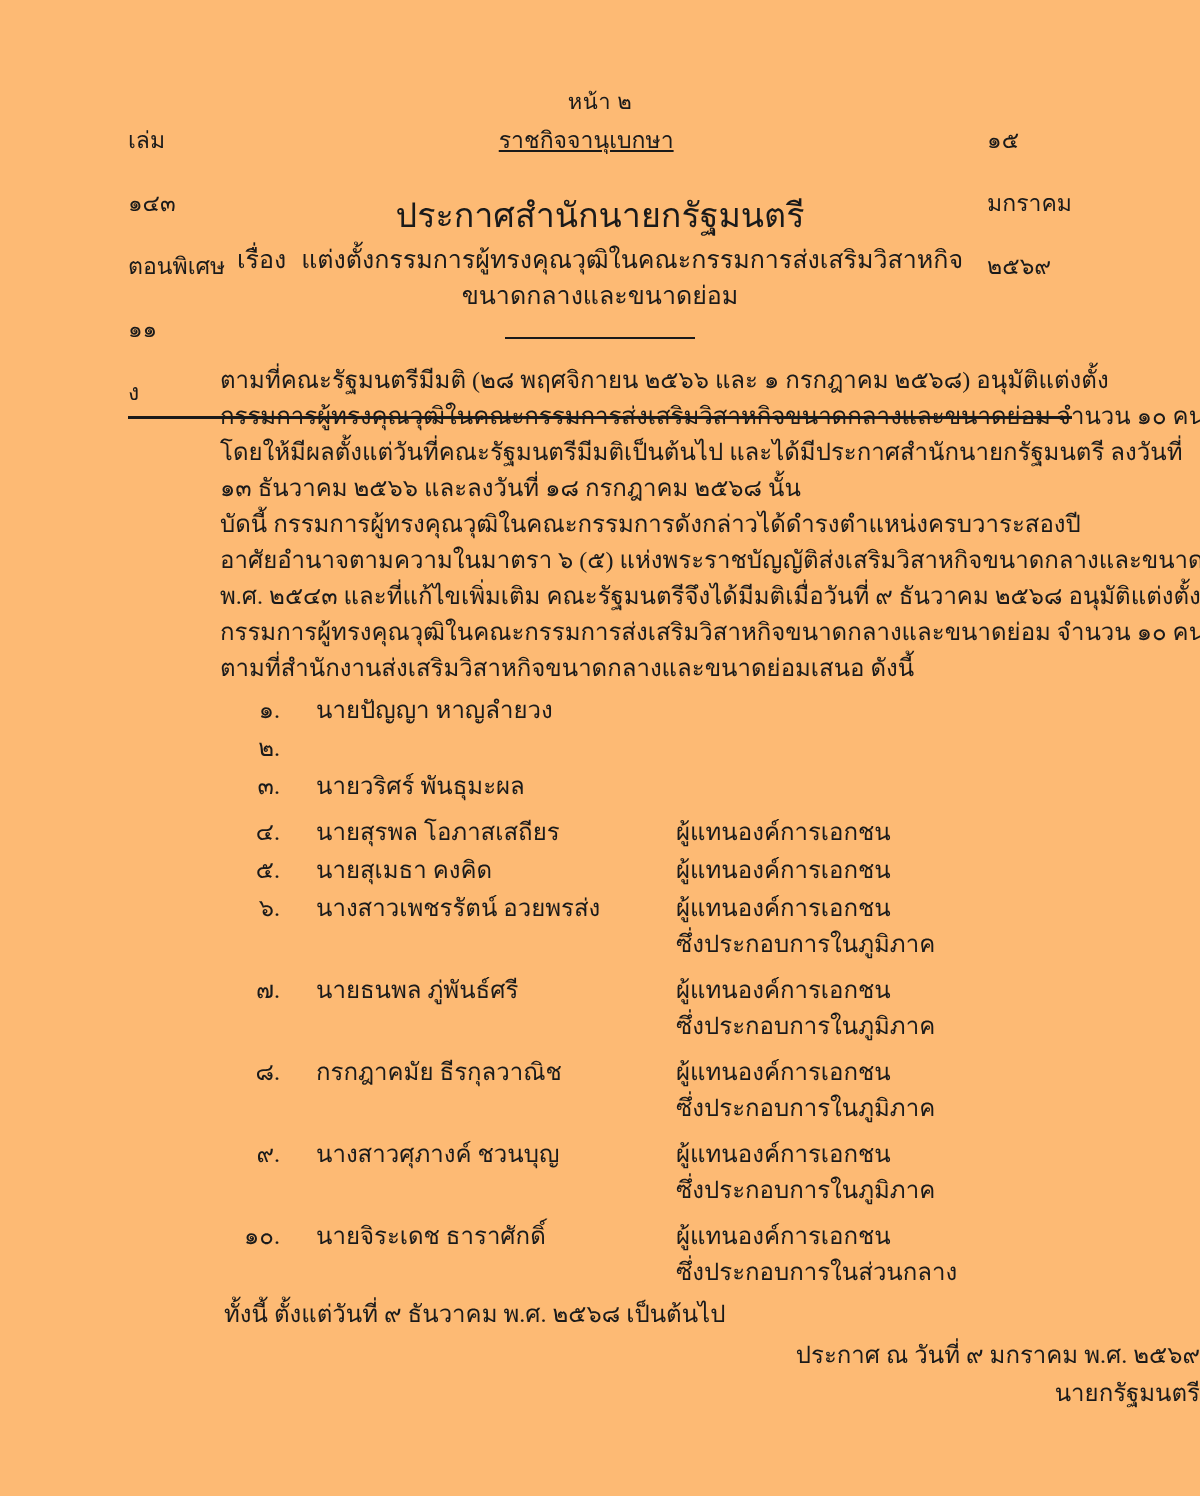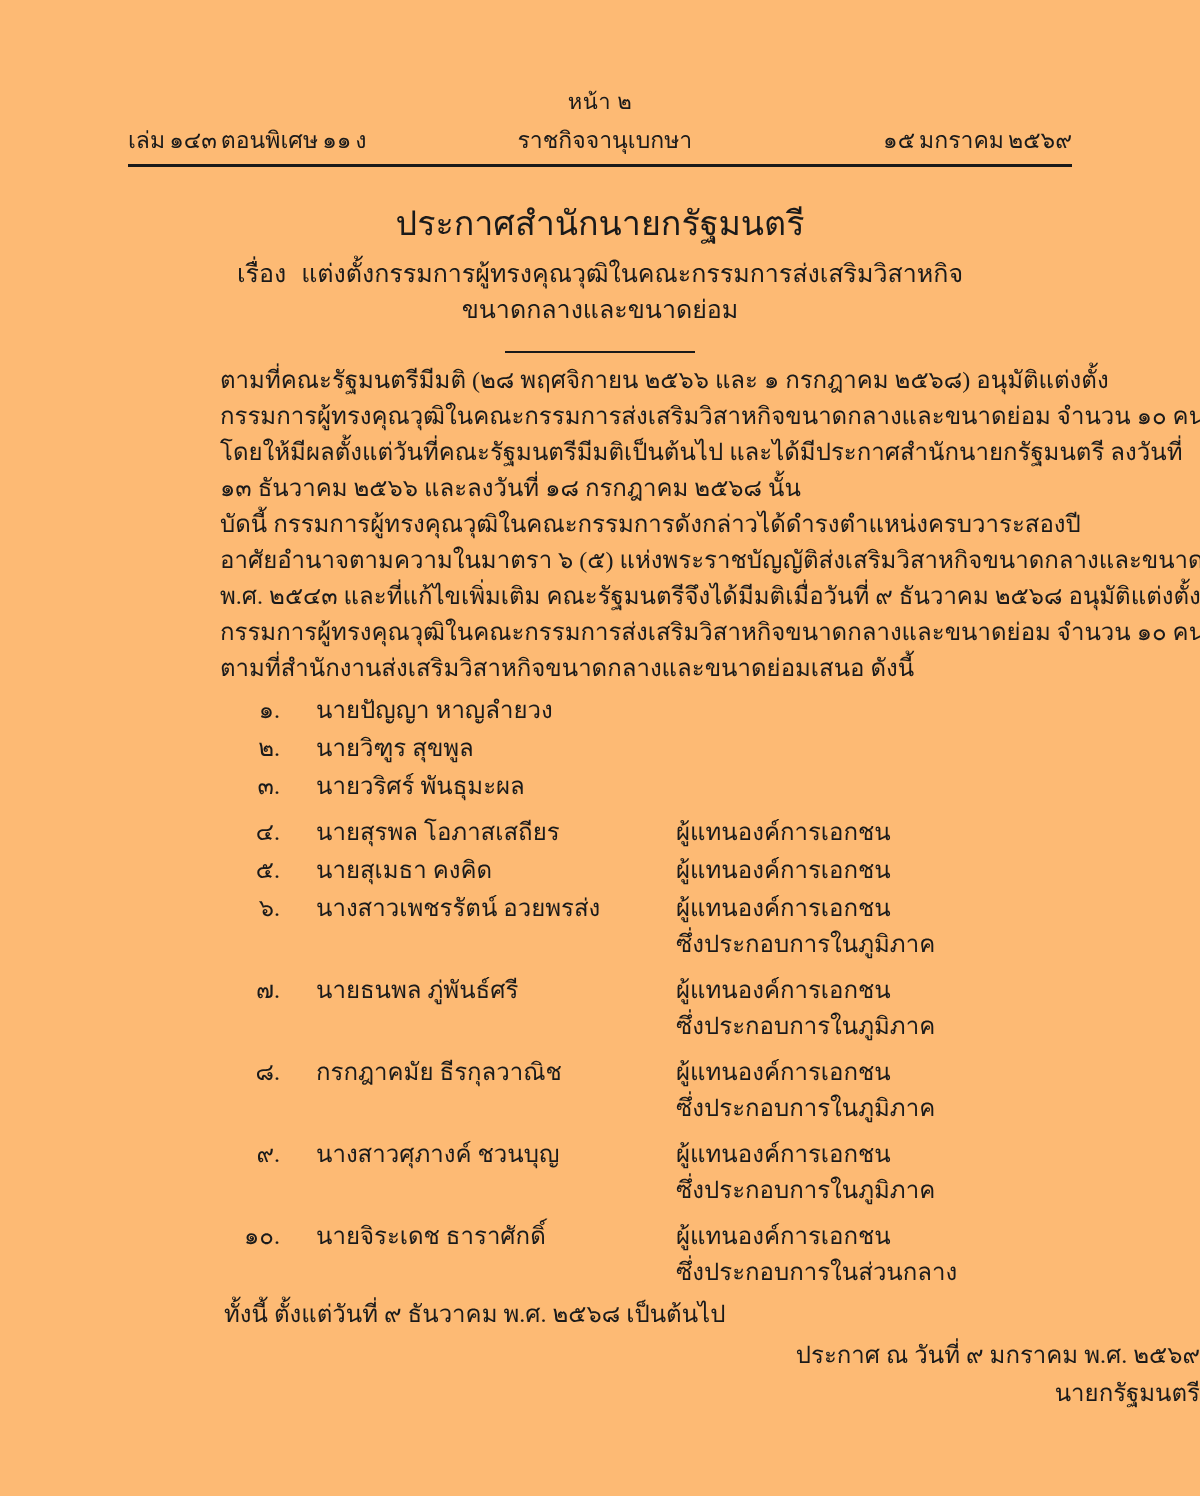--- a/index.html
+++ b/index.html
@@ -39,45 +39,47 @@
     display: flex;
     align-items: baseline;
     justify-content: space-between;
     font-size: 23px;
     margin-top: 6px;
     padding-bottom: 6px;
   }
   .gazette-left,
   .gazette-right {
     display: flex;
-    gap: 4px;
+    gap: 27px;
     white-space: nowrap;
+    flex-direction: column;
   }
   .gazette-center {
     white-space: nowrap;
     margin-left: -40px;
+    text-decoration: underline;
   }
   .masthead-rule {
     border: 0;
     border-top: 3px solid #1a1a1a;
     margin: 0;
   }
 
   
   .title-block {
     position: absolute;
     left: 128px;
     right: 128px;
     top: 190px;
     text-align: center;
   }
   .doc-title {
     font-size: 34px;
     line-height: 1.3;
-    margin: 12px;
+    margin: 4px;
     font-weight: normal;
   }
   .doc-subject {
     font-size: 25px;
     line-height: 1.45;
     margin: 6px 0 0 0;
     font-family: Liberation Mono, monospace;
   }
   .doc-subject .subject-line2 {
     display: block;
@@ -233,21 +235,20 @@
     <ul class="roster">
       <li class="roster-item">
         <span class="roster-num">๑.</span>
         <span class="roster-name">นายปัญญา  หาญลำยวง</span>
         <span class="roster-role">
           <span></span>
         </span>
       </li>
       <li class="roster-item">
         <span class="roster-num">๒.</span>
-        <span class="roster-name">นายวิฑูร  สุขพูล</span>
         <span class="roster-role">
           <span></span>
         </span>
       </li>
       <li class="roster-item">
         <span class="roster-num">๓.</span>
         <span class="roster-name">นายวริศร์  พันธุมะผล</span>
         <span class="roster-role">
           <span></span>
         </span>

